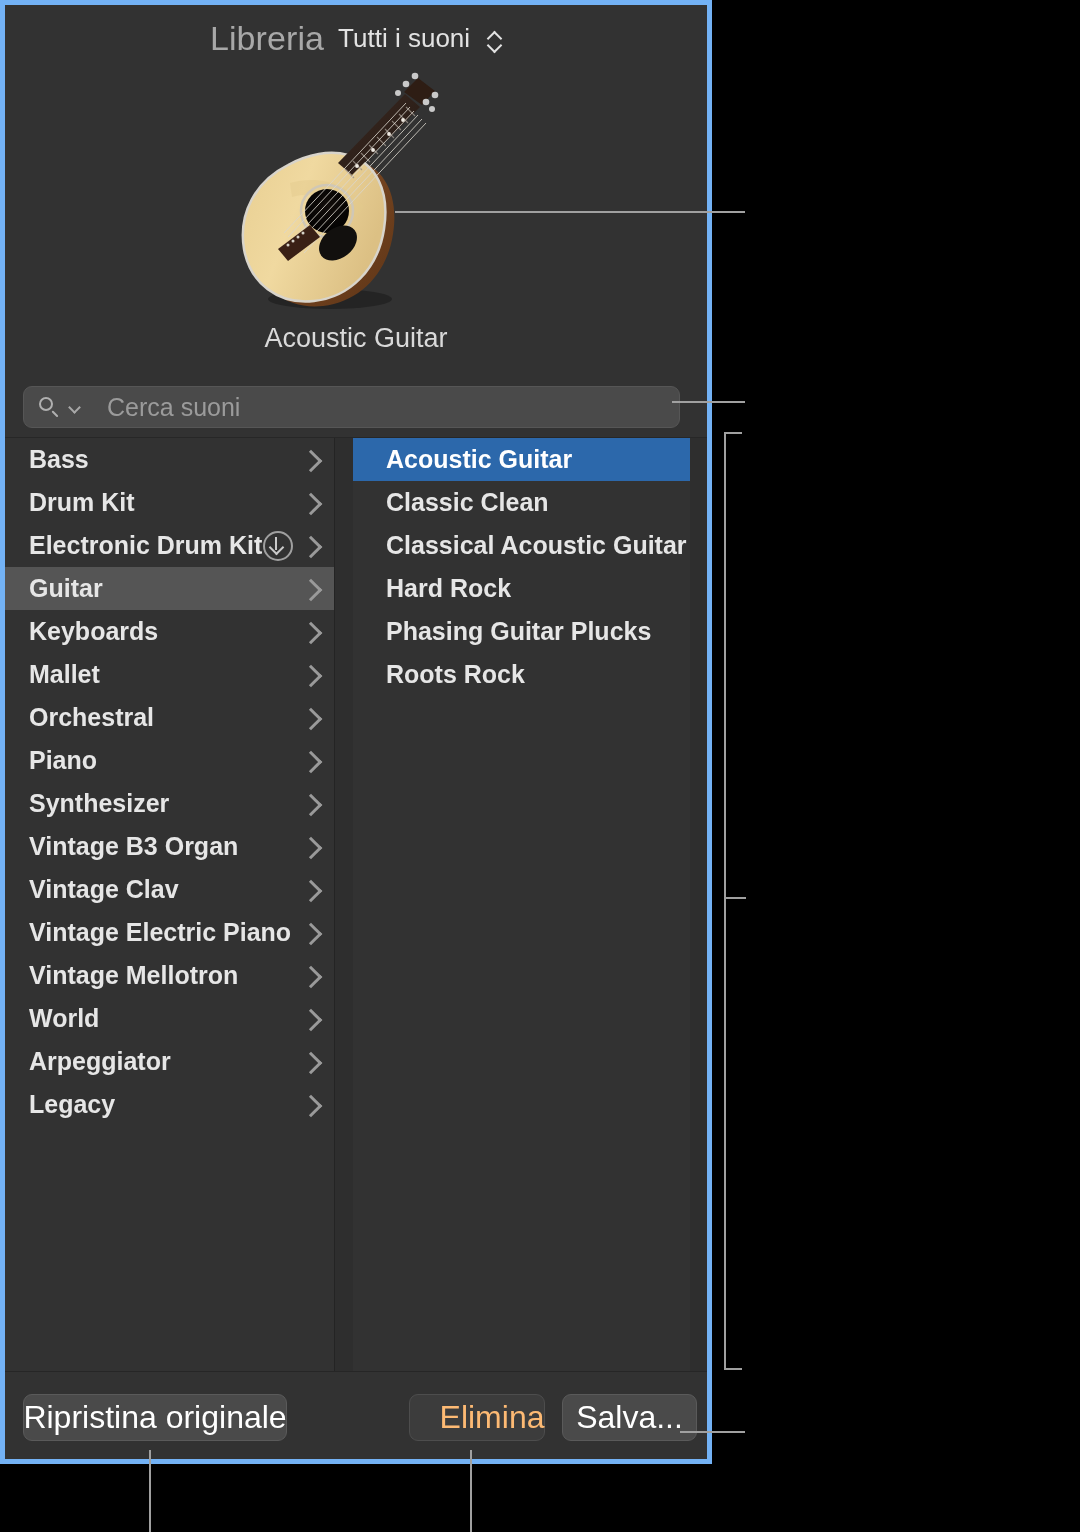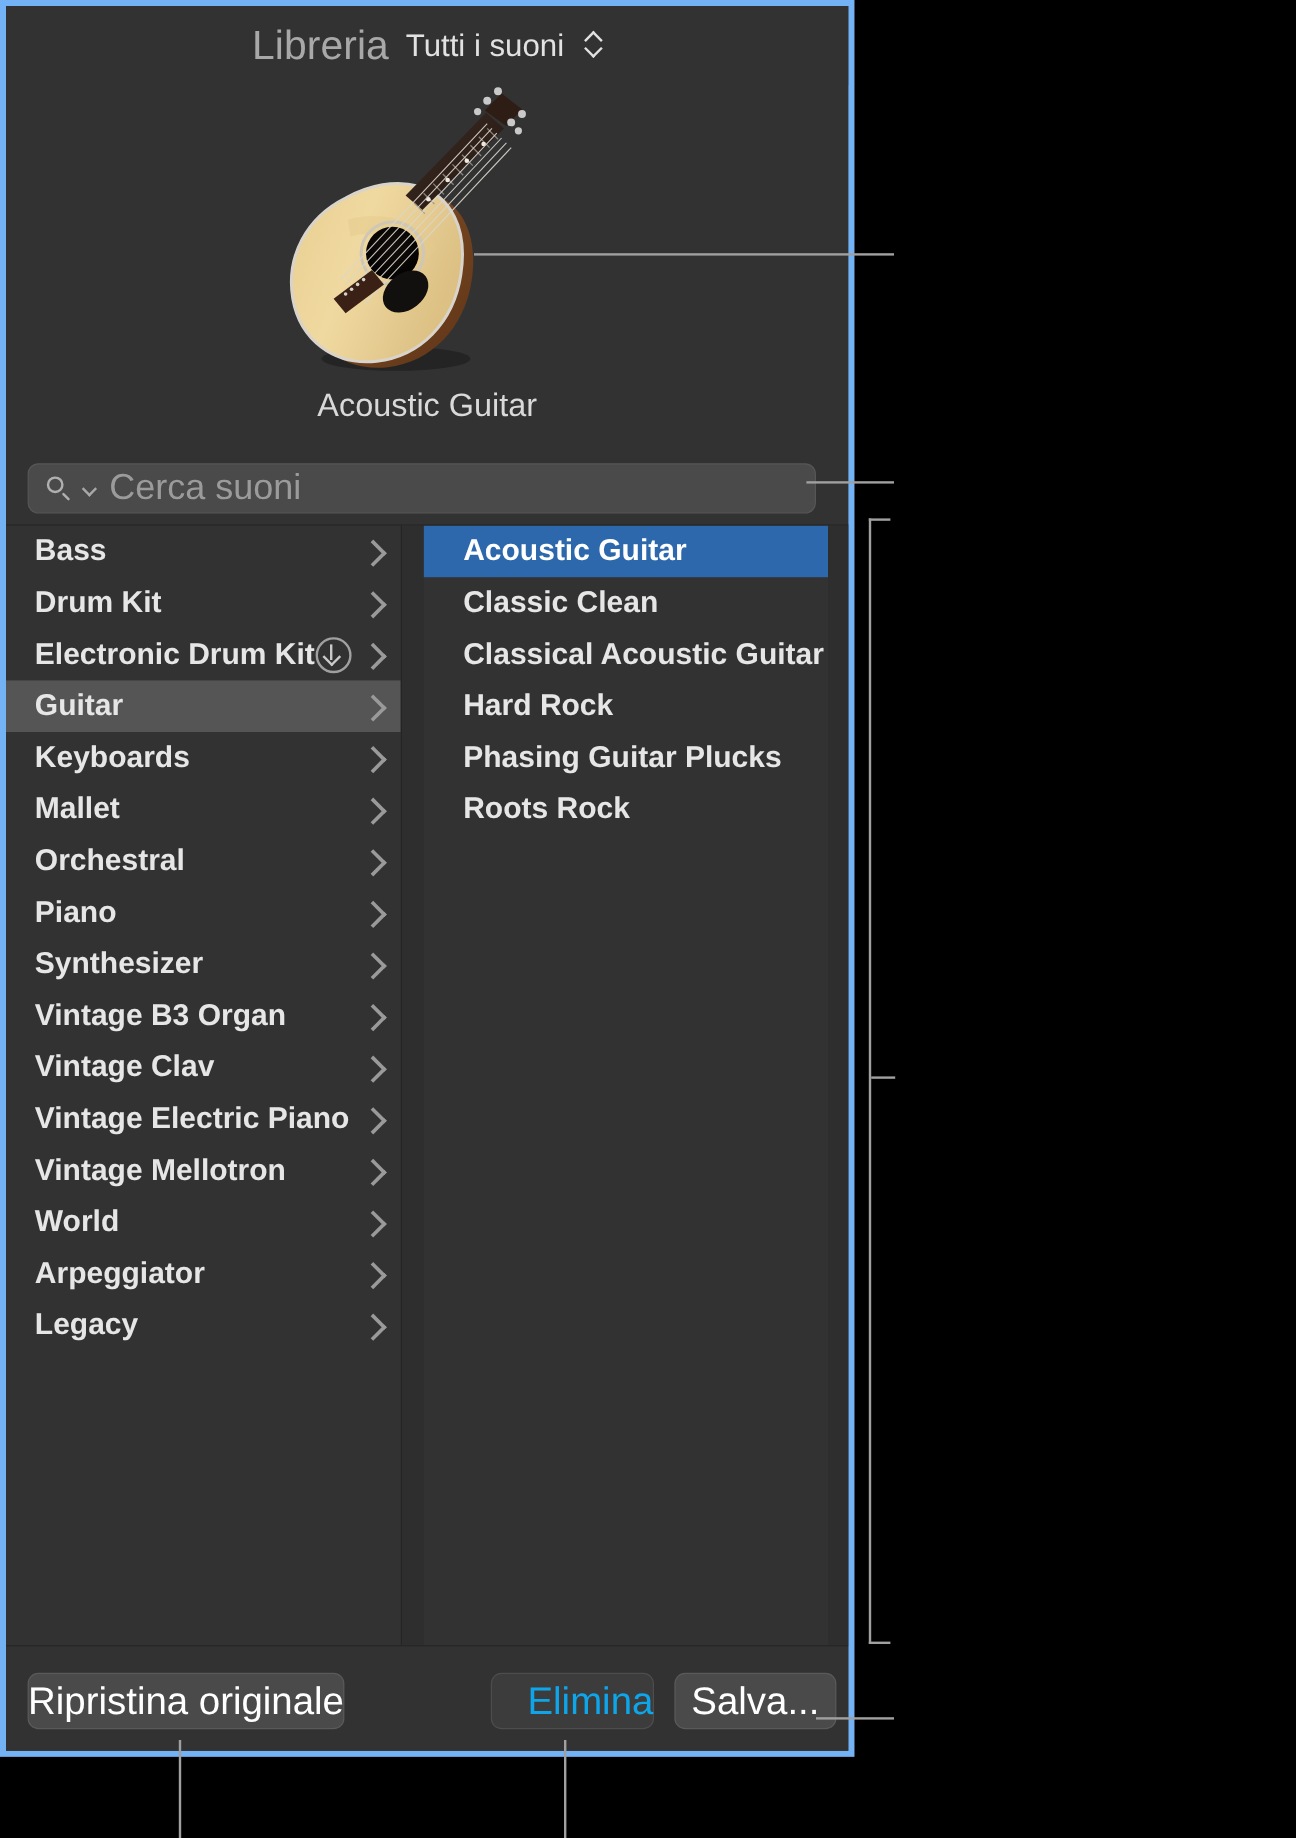--- a/index.html
+++ b/index.html
@@ -42,21 +42,21 @@
     gap: 14px;
     background: #323232;
   }
   .header-label {
     font-size: 34px;
     color: #a8a8a8;
     letter-spacing: 0.1px;
   }
   .header-popup {
     display: flex;
-    align-items: flex-start;
+    align-items: flex-end;
     gap: 18px;
     cursor: default;
   }
   .header-popup-label {
     font-size: 26px;
     color: #e2e2e2;
   }
   .stepper-glyph {
     display: inline-block;
     width: 14px;
@@ -170,23 +170,23 @@
     position: absolute;
     left: 0;
     top: 0;
     width: 7px;
     height: 7px;
     border-right: 2.1px solid #a8a8a8;
     border-bottom: 2.1px solid #a8a8a8;
     transform: rotate(45deg);
   }
   .search-placeholder {
-    font-size: 30px;
+    font-size: 25px;
     color: #9b9b9b;
-    margin-left: 4px;
+    margin-left: 20px;
   }
 
   
   .browser {
     position: absolute;
     left: 0;
     top: 432px;
     width: 702px;
     height: 933px;
     background: #323232;
@@ -348,21 +348,21 @@
     left: 18px;
     top: 22px;
     width: 264px;
   }
   #btn-delete {
     left: 404px;
     top: 22px;
     width: 136px;
     background: #3c3c3c;
     border-color: #4d4d4d;
-    color: #0ea5e9;
+    color: #fdba74;
     padding-left: 30px;
   }
   #btn-save {
     left: 557px;
     top: 22px;
     width: 135px;
   }
 
   
   .callout {

